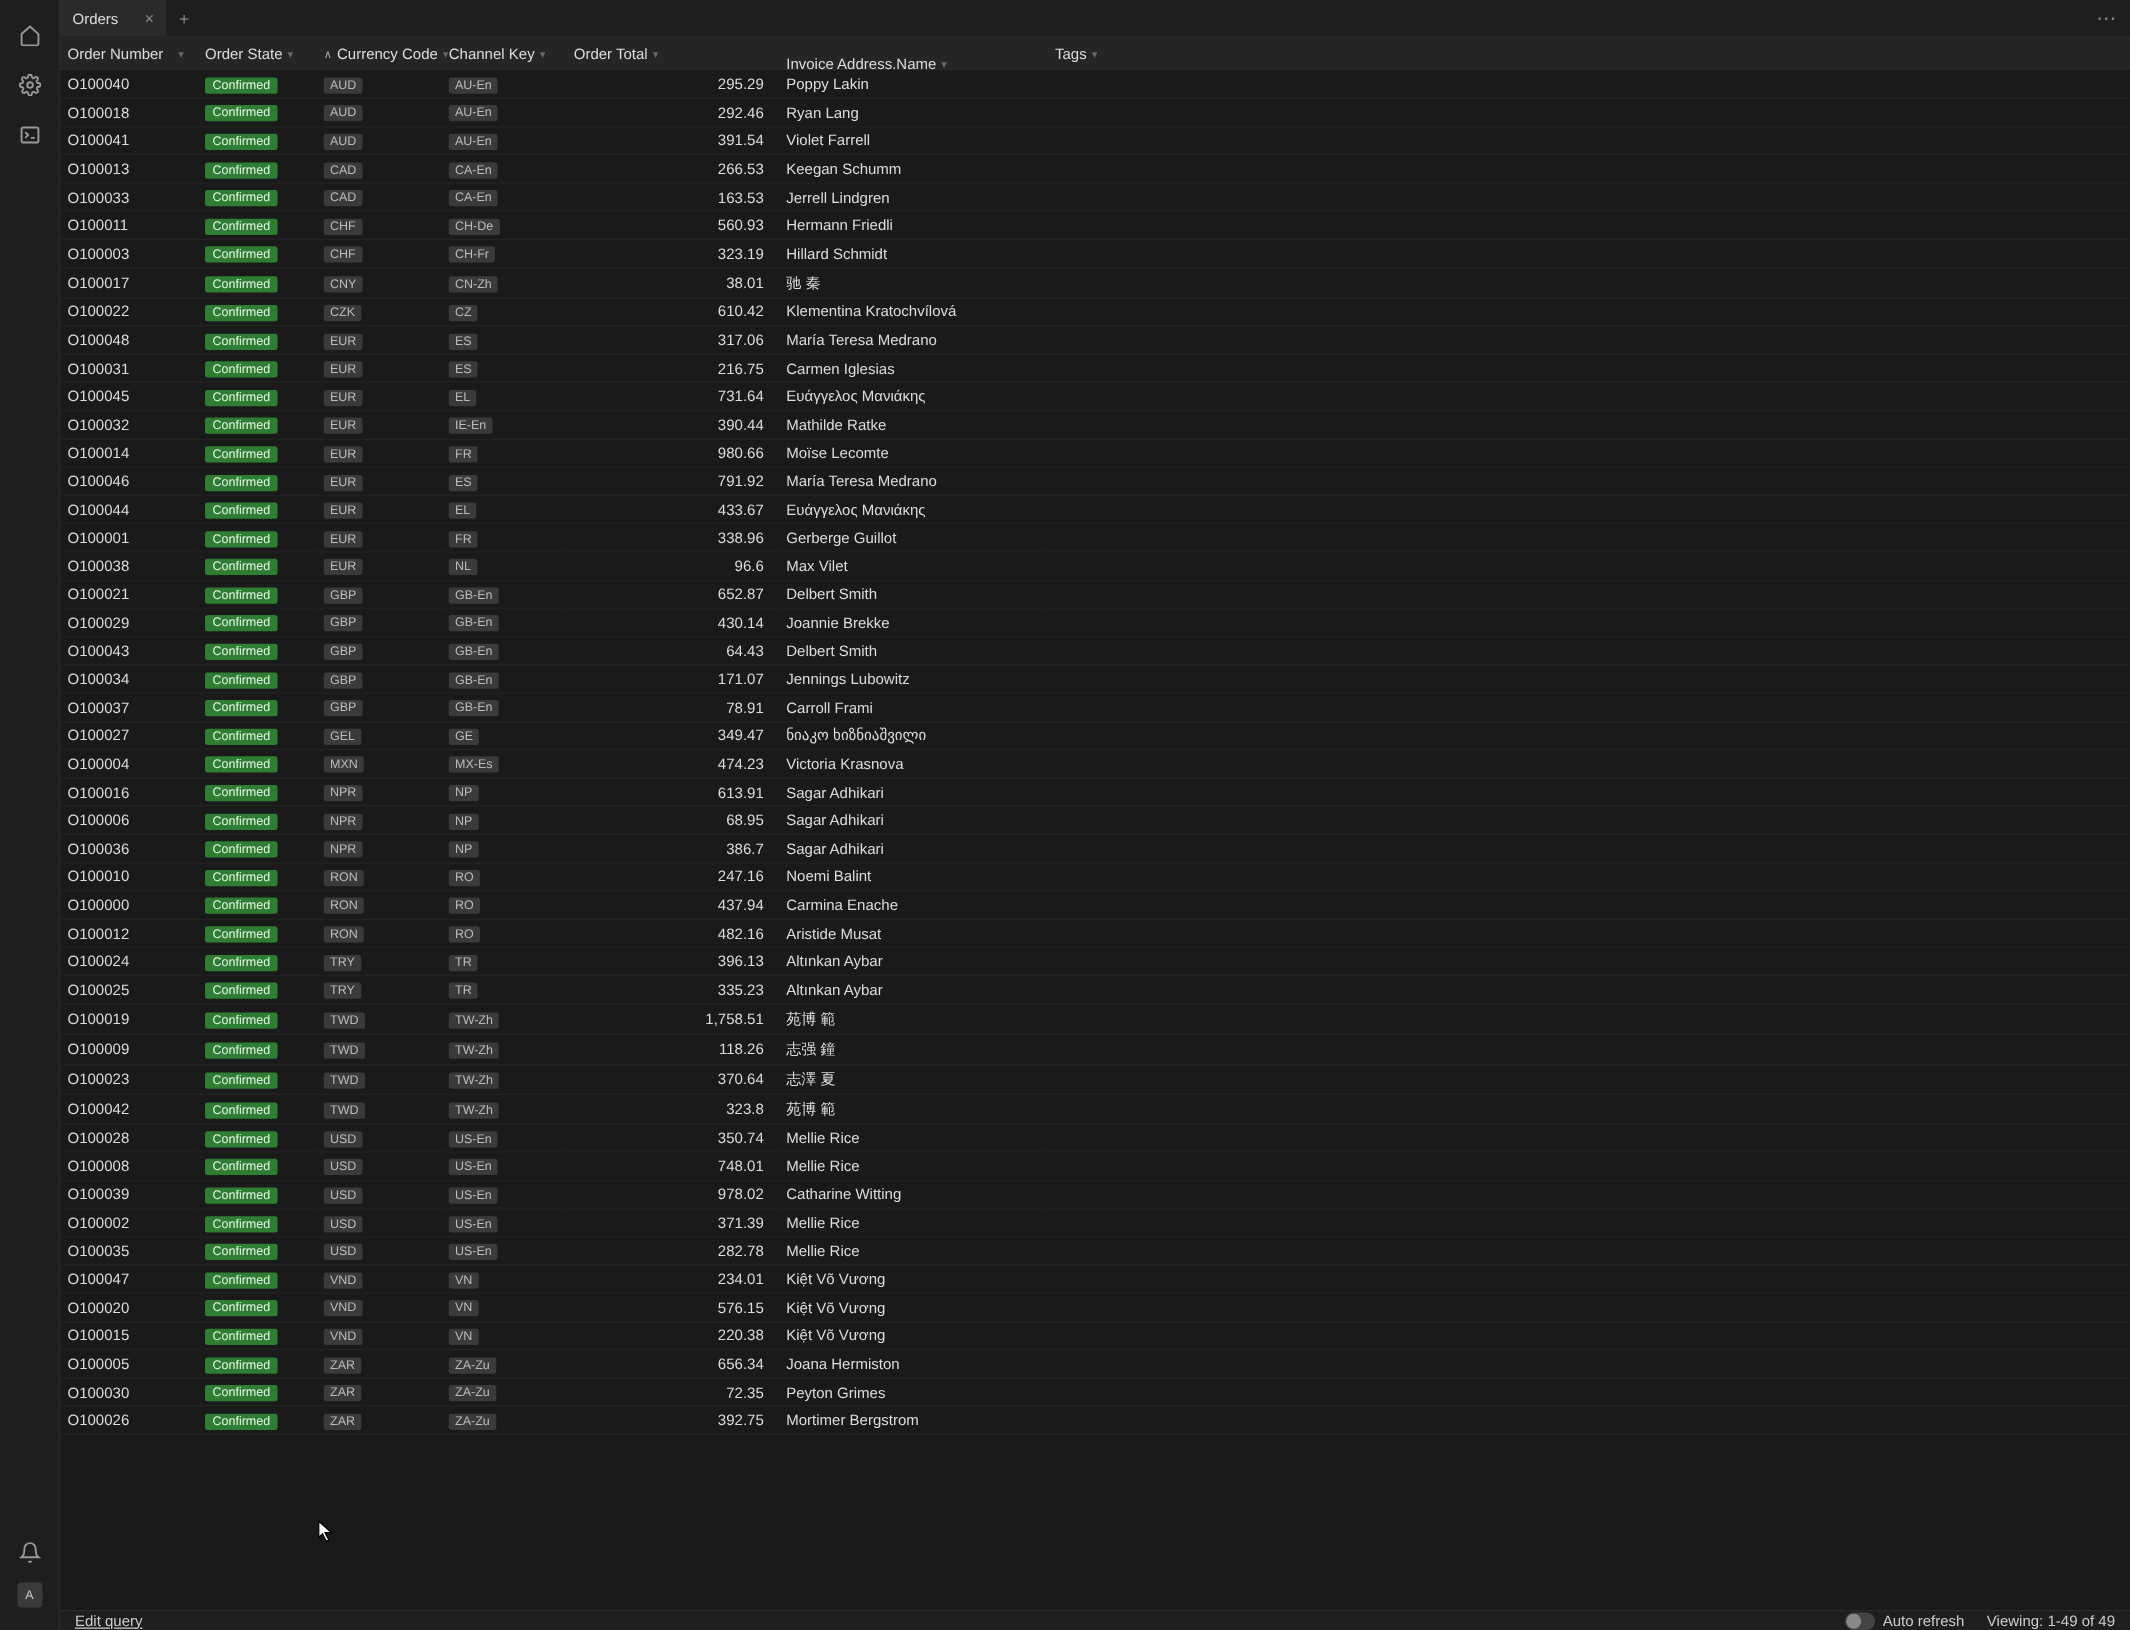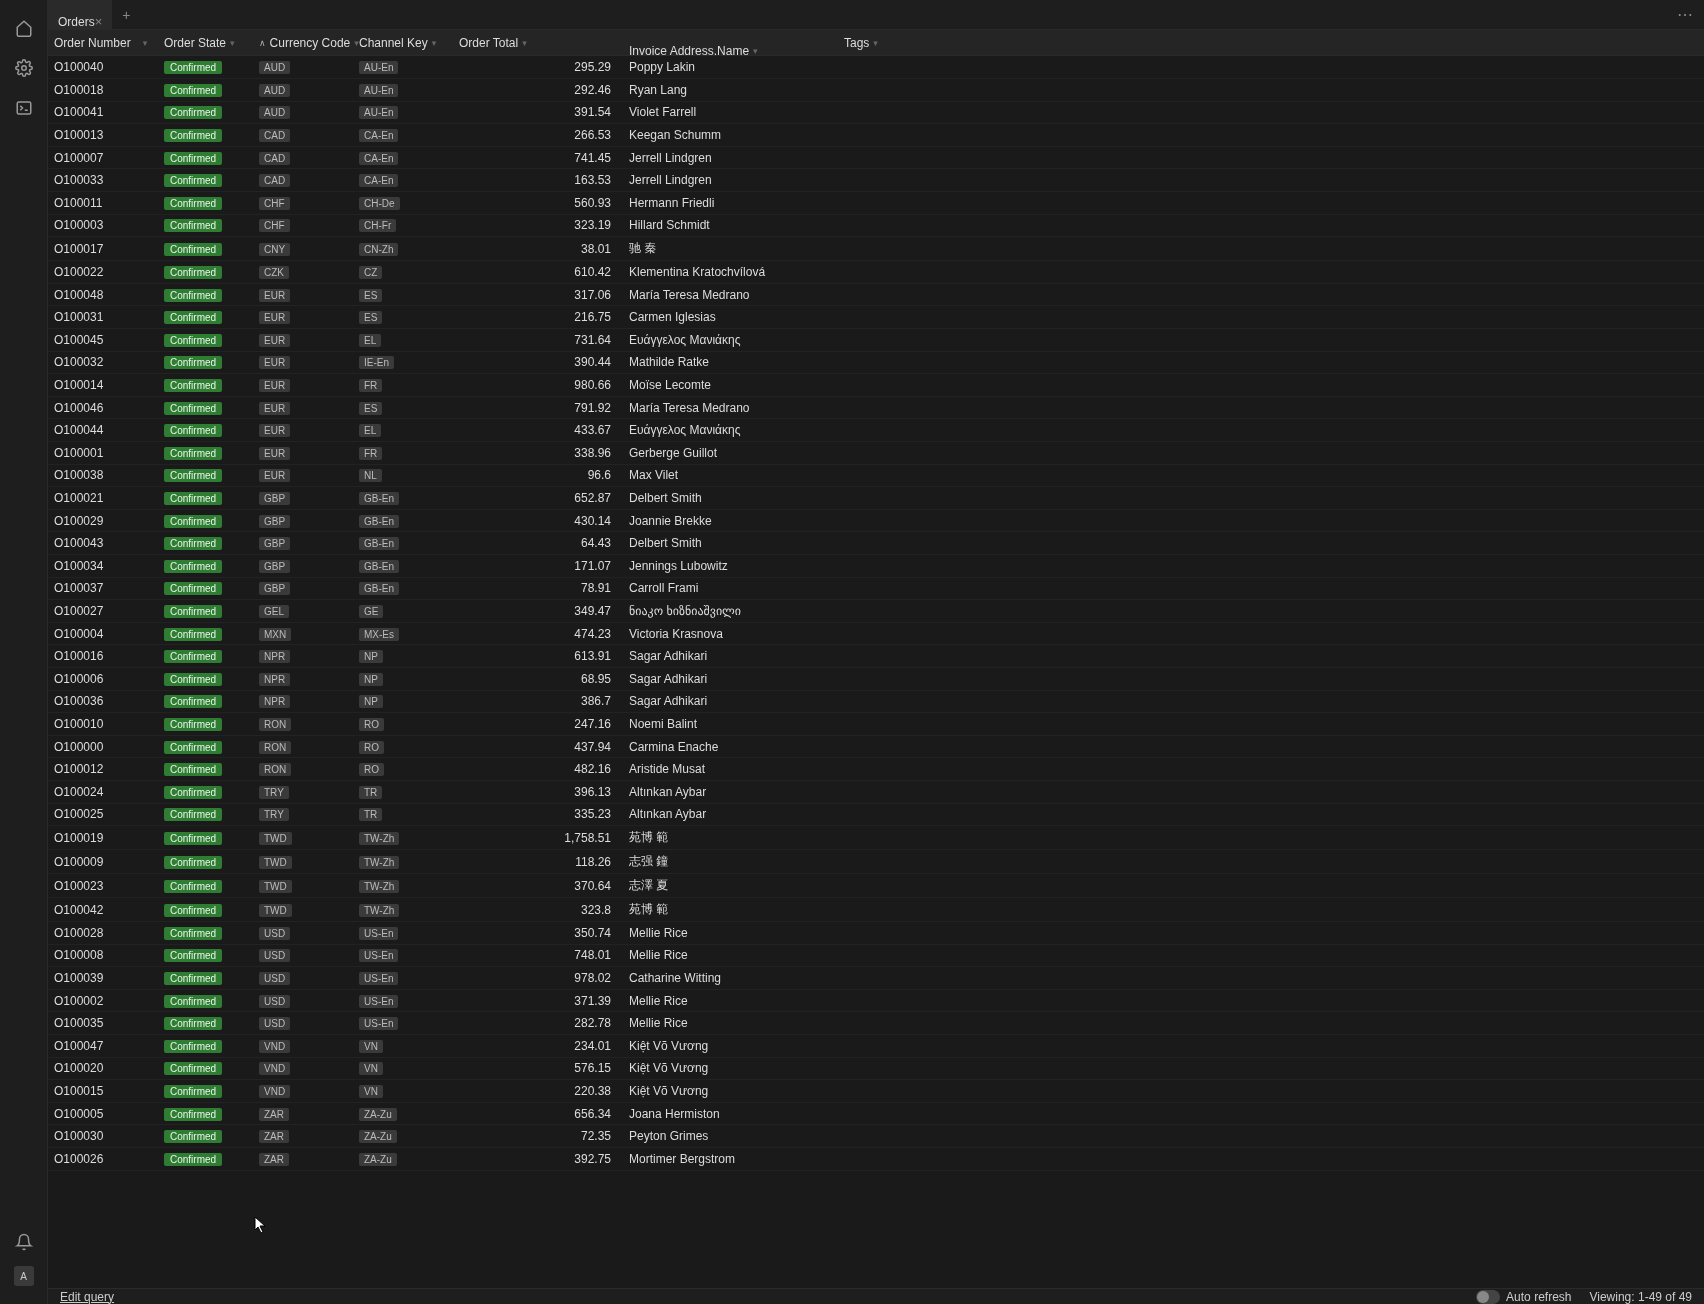--- a/index.html
+++ b/index.html
@@ -54,21 +54,21 @@
   height: 30px;
   background: #1e1e1e;
   display: flex;
   align-items: center;
   border-bottom: 1px solid #2a2a2a;
 }
 .tab {
   height: 100%;
   padding: 0 10px;
   background: #2a2a2a;
-  display: flex; align-items: flex-end; gap: 0;
+  display: flex; align-items: center; gap: 21px;
   font-size: 12px;
   color: #ddd;
   cursor: pointer;
 }
 .tab .close { color: #888; font-size: 13px; cursor: pointer; }
 .add-tab {
   width: 28px; height: 100%;
   display: flex; align-items: center; justify-content: center;
   color: #888; cursor: pointer; font-size: 14px;
 }
@@ -286,29 +286,20 @@
             <tr>
               <td class="col-num">O100013</td>
               <td class="col-state"><span class="badge-state">Confirmed</span></td>
               <td class="col-curr"><span class="badge-curr">CAD</span></td>
               <td class="col-chan"><span class="badge-chan">CA-En</span></td>
               <td class="col-total">266.53</td>
               <td class="col-name">Keegan Schumm</td>
               <td class="col-tags"></td>
             </tr>
             <tr>
-              <td class="col-num">O100007</td>
-              <td class="col-state"><span class="badge-state">Confirmed</span></td>
-              <td class="col-curr"><span class="badge-curr">CAD</span></td>
-              <td class="col-chan"><span class="badge-chan">CA-En</span></td>
-              <td class="col-total">741.45</td>
-              <td class="col-name">Jerrell Lindgren</td>
-              <td class="col-tags"></td>
-            </tr>
-            <tr>
               <td class="col-num">O100033</td>
               <td class="col-state"><span class="badge-state">Confirmed</span></td>
               <td class="col-curr"><span class="badge-curr">CAD</span></td>
               <td class="col-chan"><span class="badge-chan">CA-En</span></td>
               <td class="col-total">163.53</td>
               <td class="col-name">Jerrell Lindgren</td>
               <td class="col-tags"></td>
             </tr>
             <tr>
               <td class="col-num">O100011</td>

